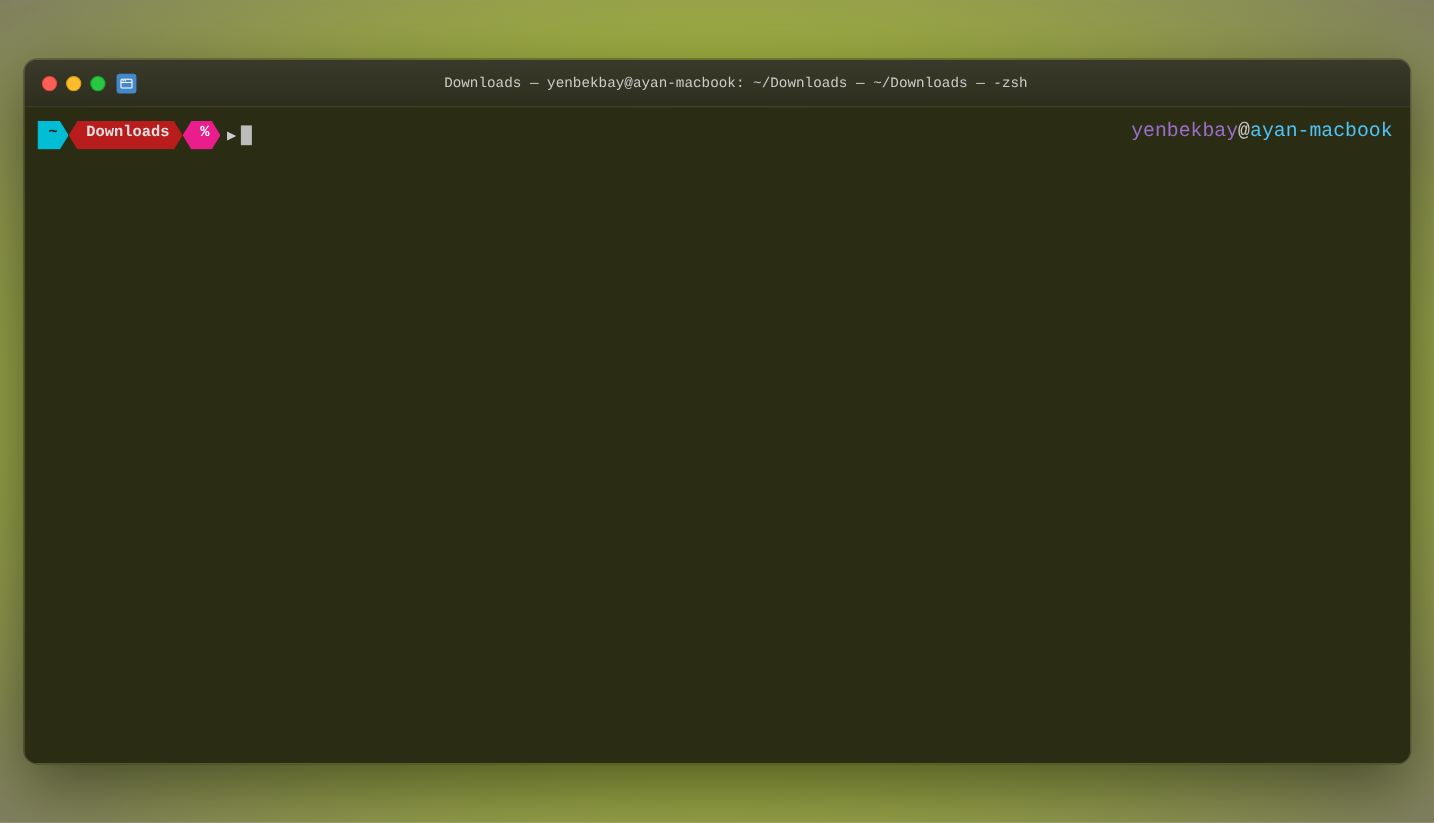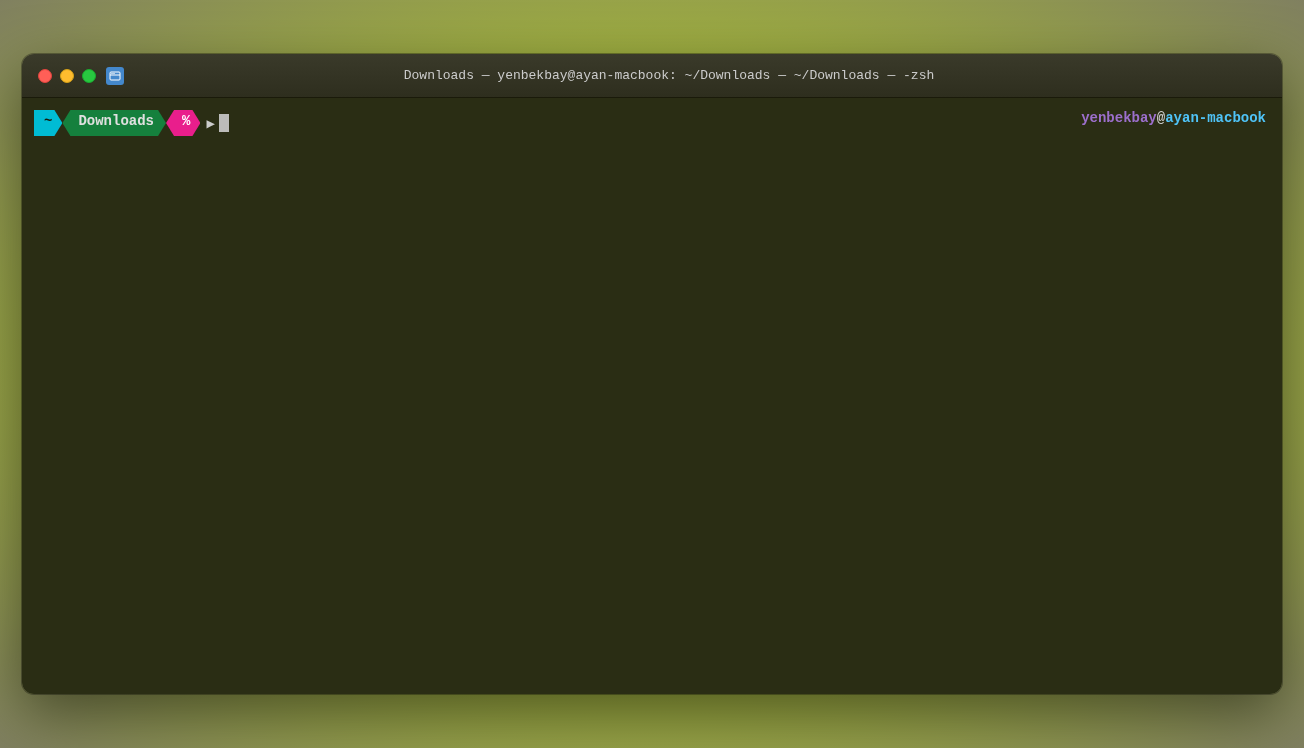--- a/index.html
+++ b/index.html
@@ -108,21 +108,21 @@
       background: #00bcd4;
       color: #1a1a0a;
       padding: 3px 10px;
       font-size: 14px;
       font-weight: bold;
       clip-path: polygon(0 0, calc(100% - 8px) 0, 100% 50%, calc(100% - 8px) 100%, 0 100%);
       margin-right: 0;
     }
 
     .prompt-directory {
-      background: #15803d;
+      background: #b91c1c;
       color: #e0e0e0;
       padding: 3px 12px 3px 16px;
       font-size: 14px;
       font-weight: bold;
       margin-right: 0;
       clip-path: polygon(8px 0, calc(100% - 8px) 0, 100% 50%, calc(100% - 8px) 100%, 8px 100%, 0 50%);
       text-align: center;
     }
 
     .prompt-percent {
@@ -142,22 +142,21 @@
       background: #cccccc;
       vertical-align: middle;
       margin-left: 4px;
       opacity: 0.9;
     }
 
     .username-display {
       position: absolute;
       right: 16px;
       top: 12px;
-      font-size: 14px;
-      font-weight: bold;
+      font-size: 18px;
     }
 
     .username-part {
       color: #9c6fcc;
     }
 
     .at-symbol {
       color: #cccccc;
     }
 

